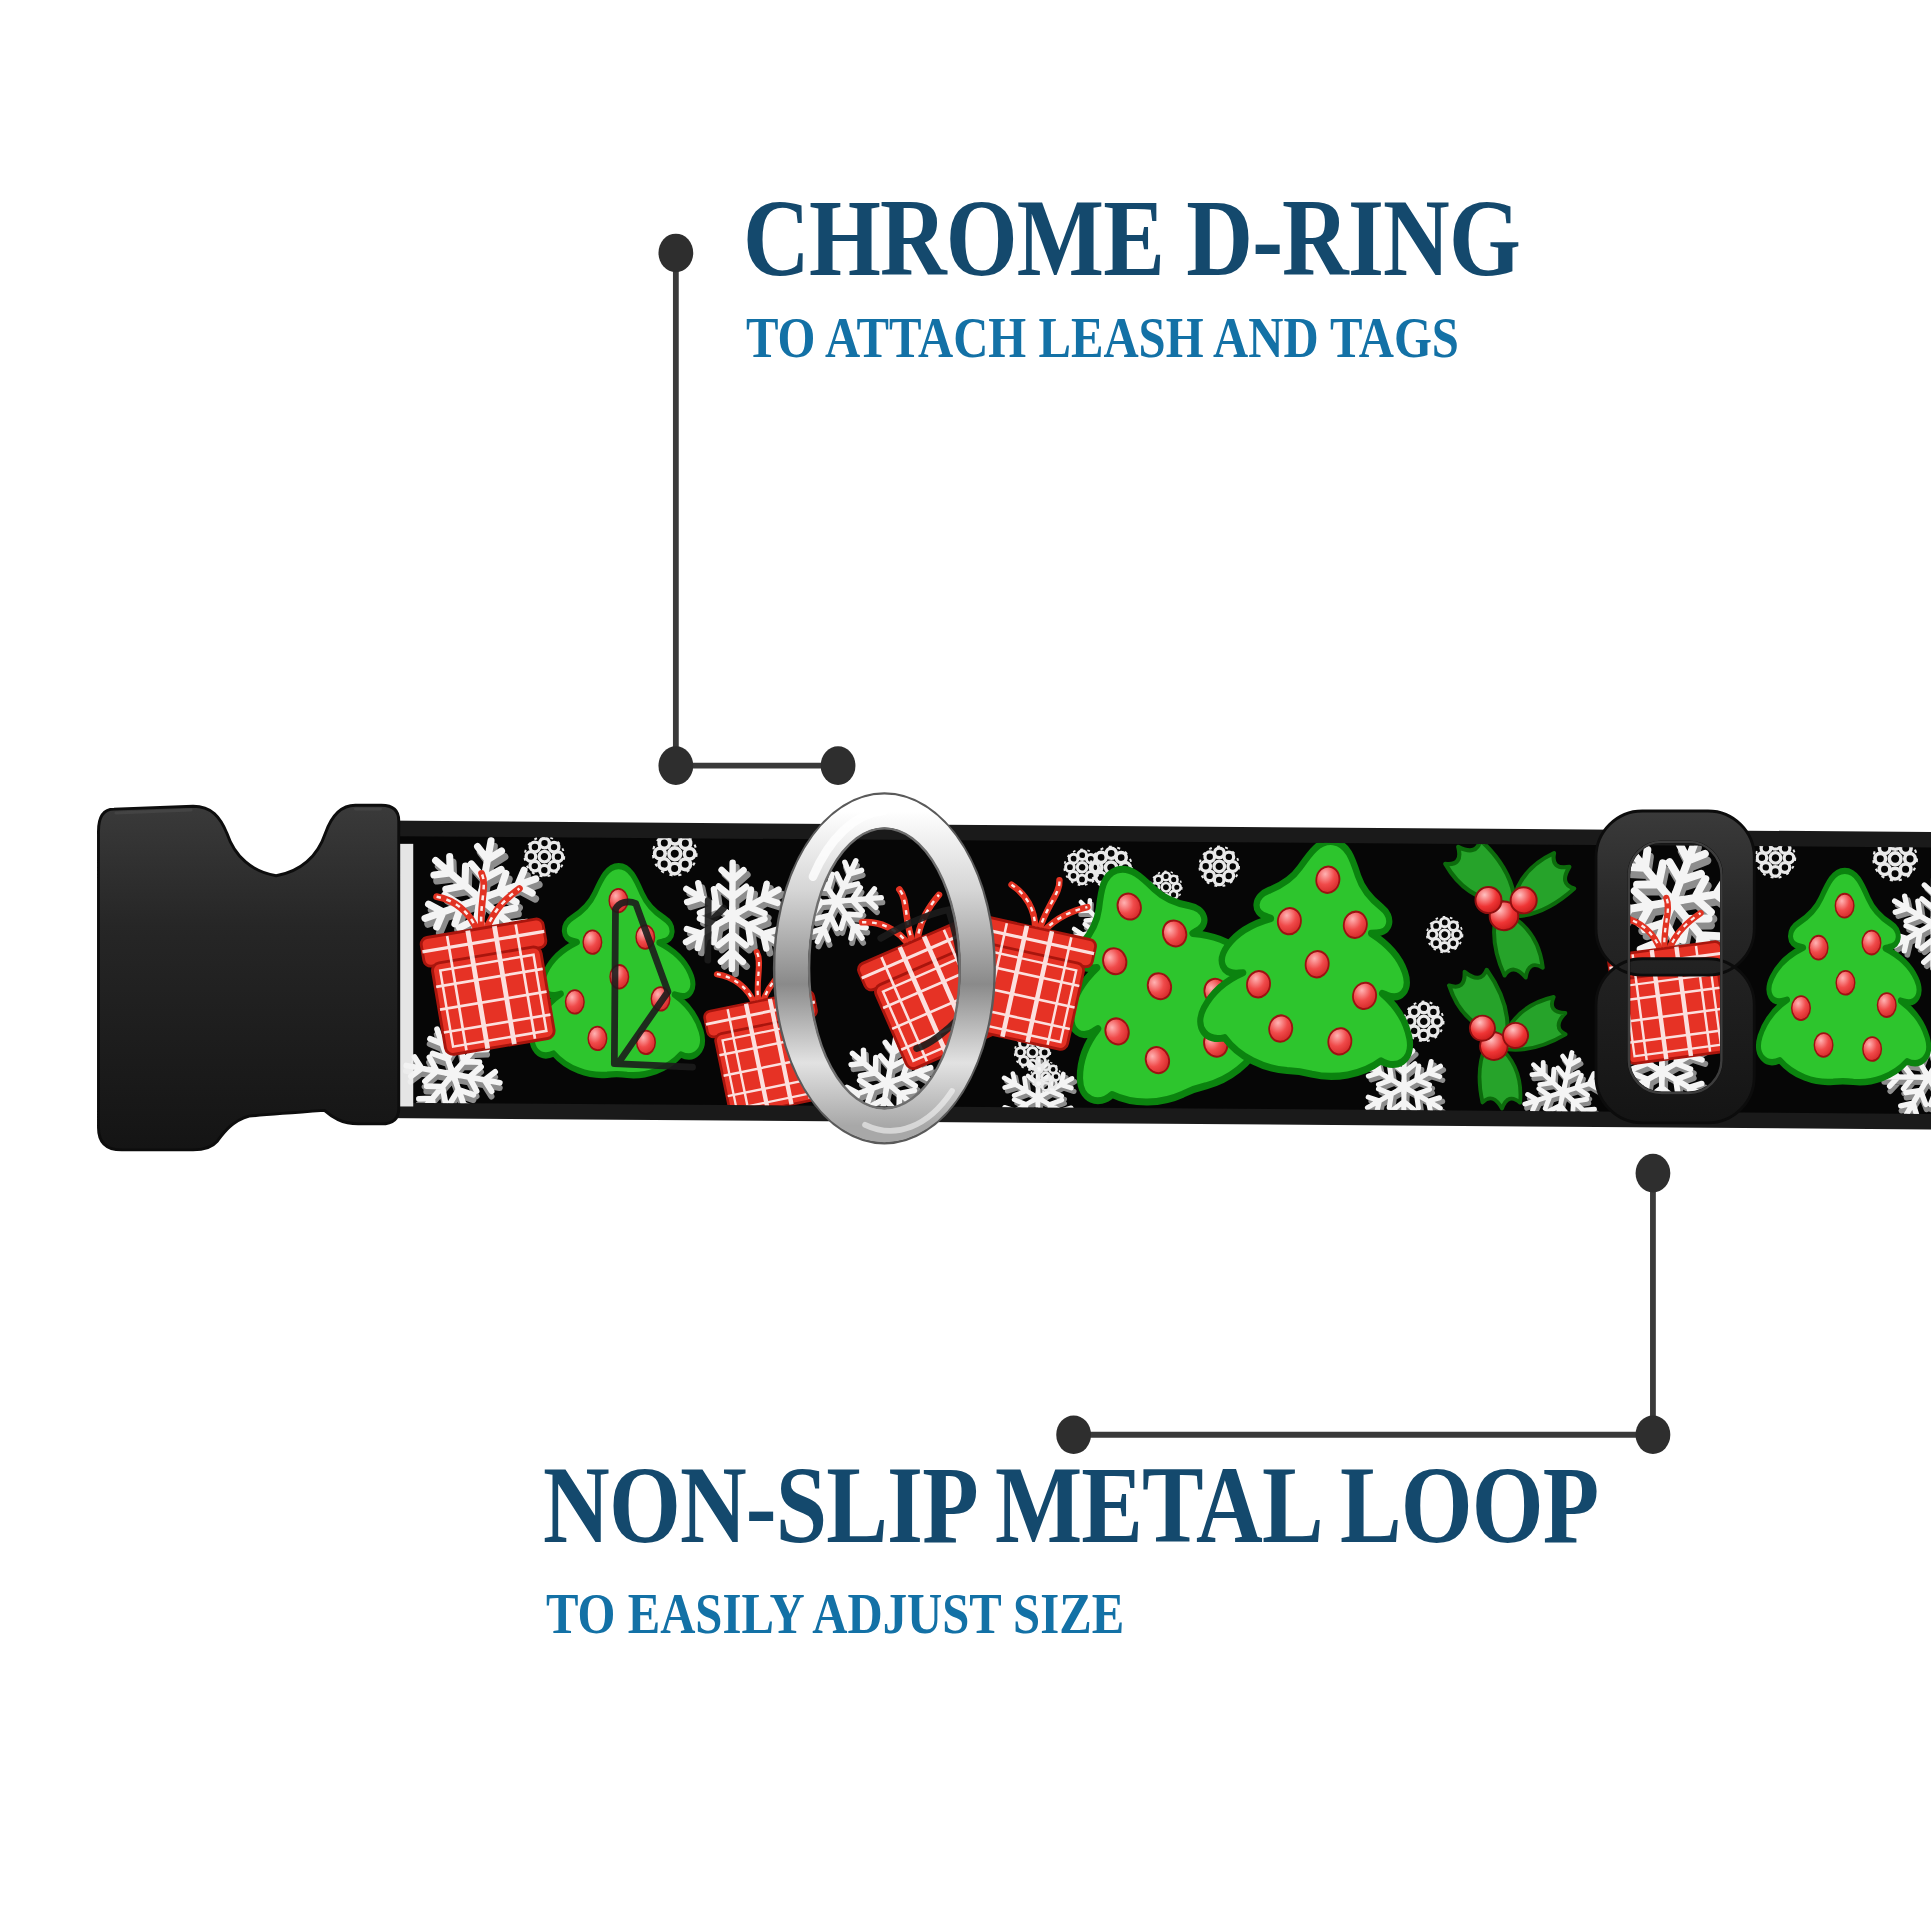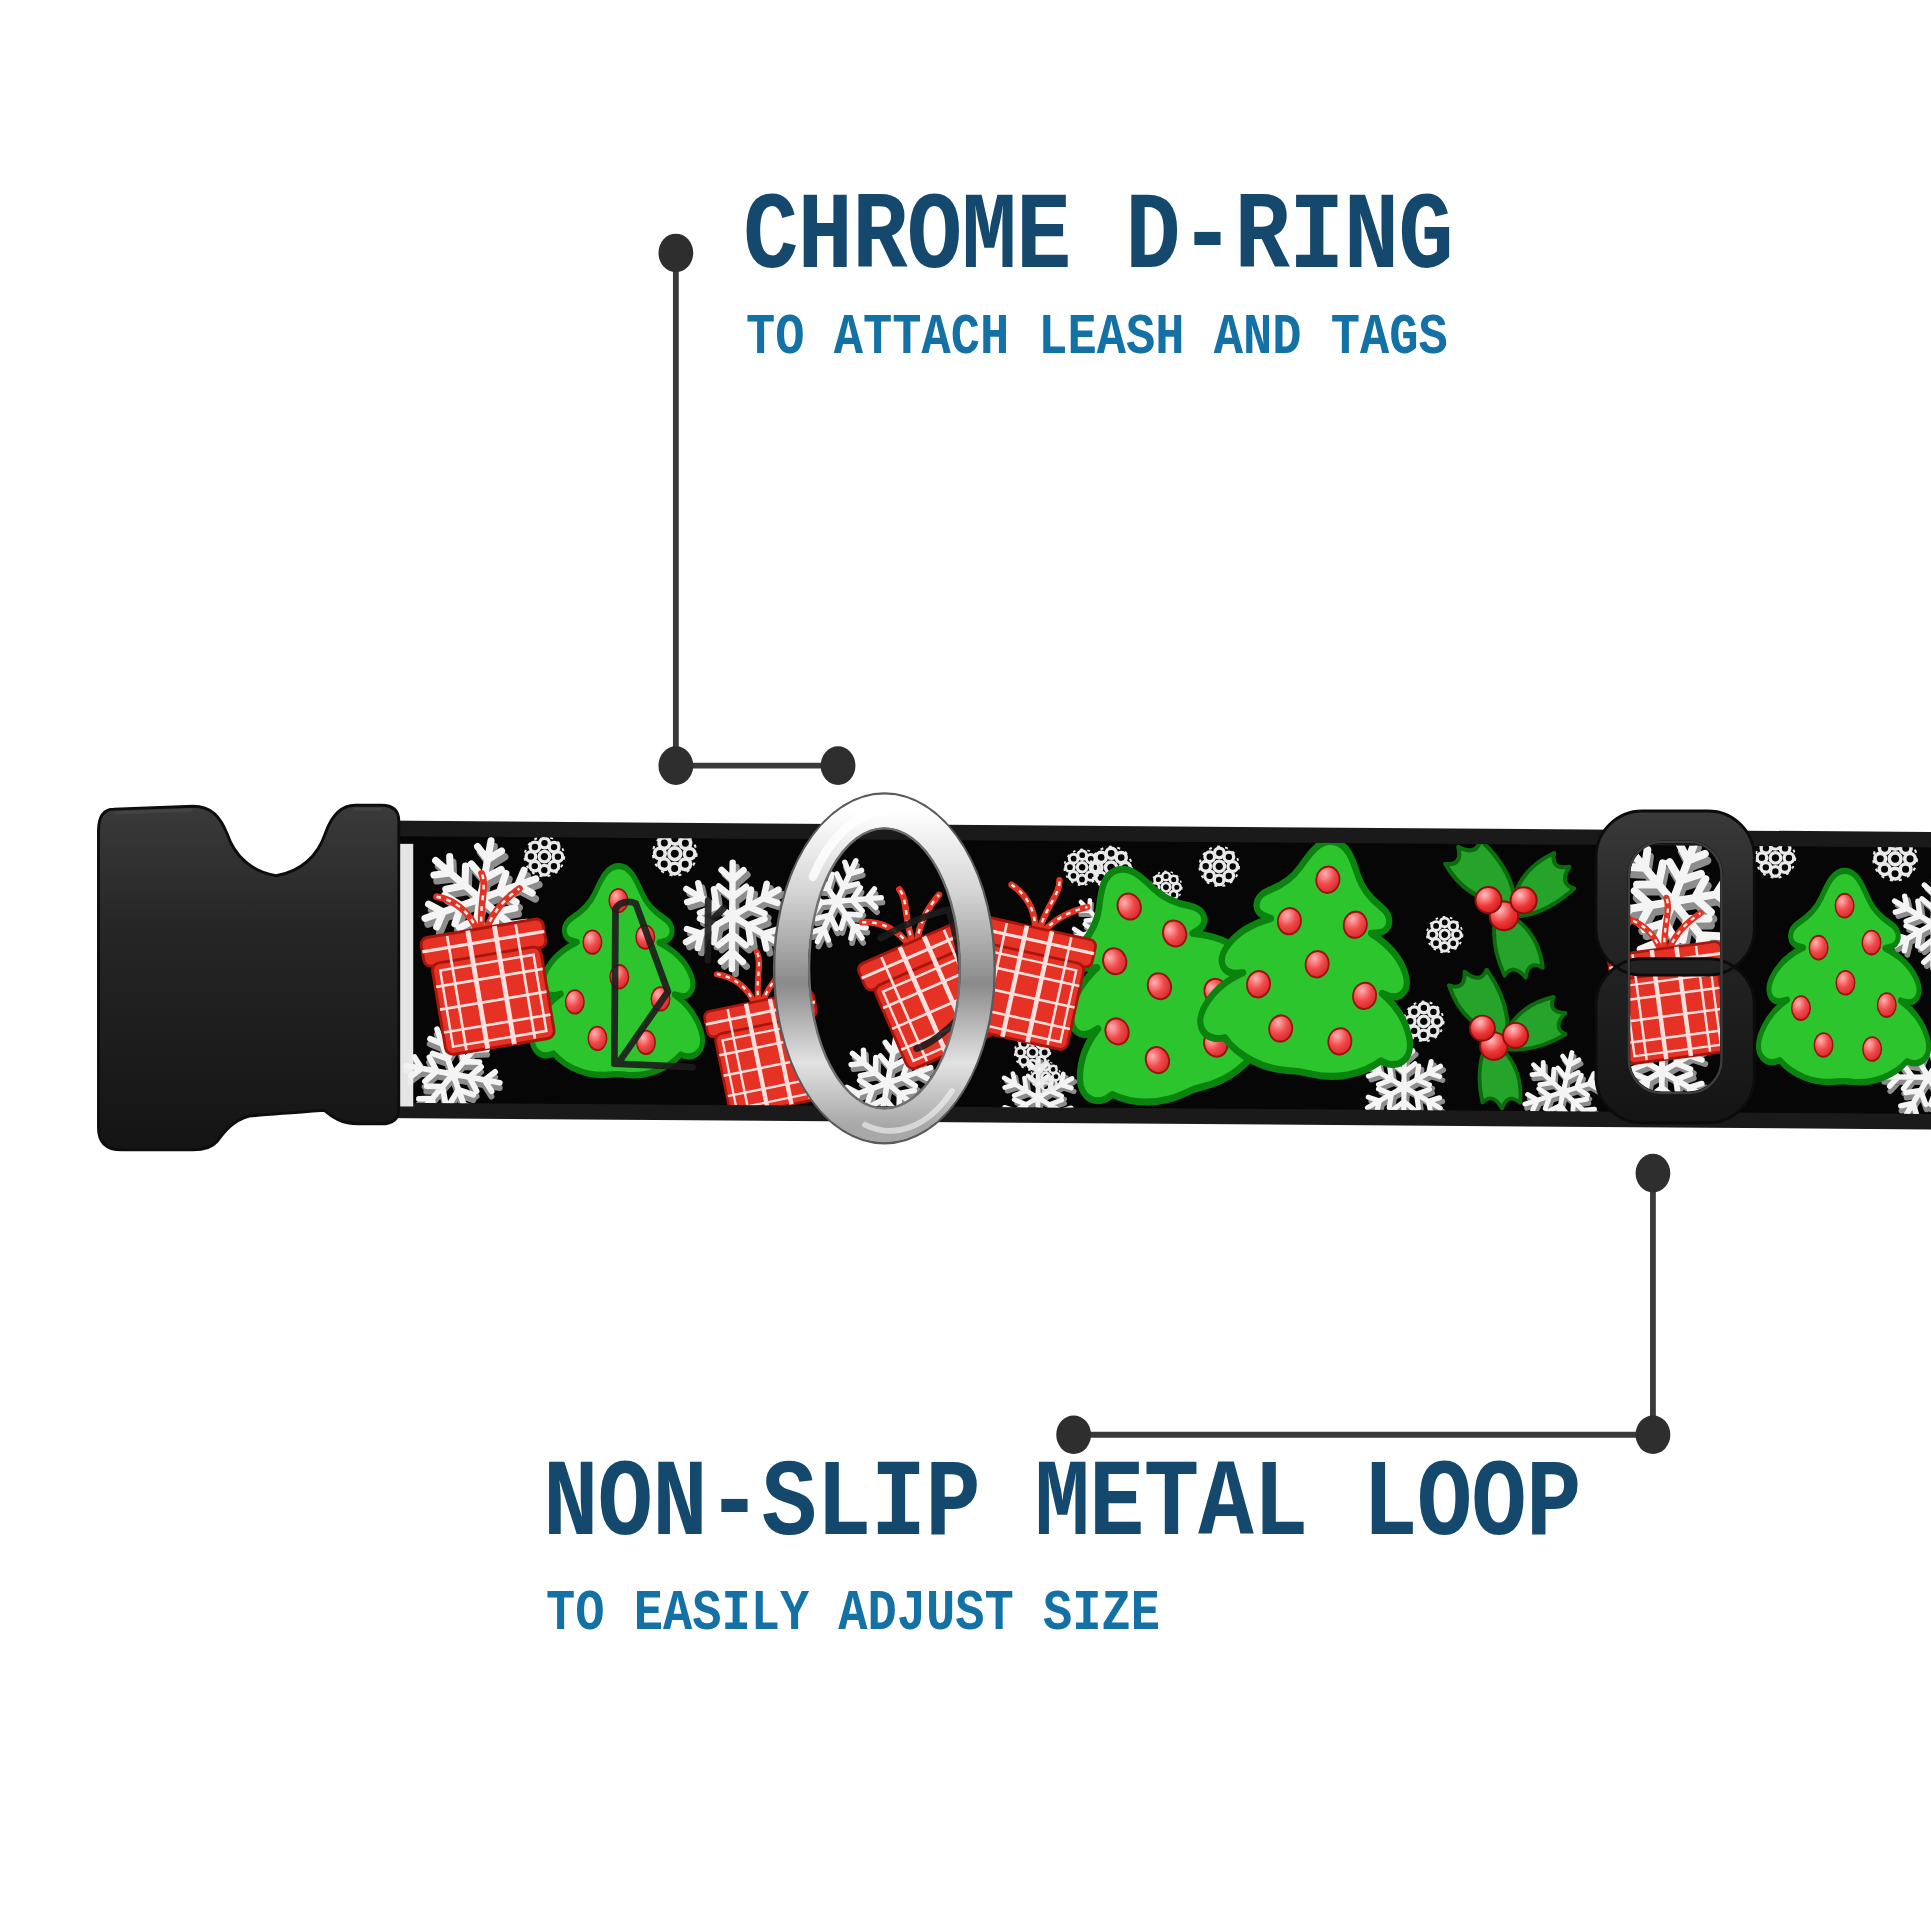--- a/index.html
+++ b/index.html
@@ -1,17 +1,17 @@
 <!DOCTYPE html>
 <html><head>
 <meta charset="utf-8">
 <style>
   html,body{margin:0;padding:0;background:#fff;}
   #stage{position:relative;width:1931px;height:1931px;background:#ffffff;overflow:hidden;
-         font-family:Liberation Mono, monospace;text-align:right;}
+         font-family:Liberation Serif, serif;text-align:right;}
   #scene{position:absolute;left:0;top:0;}
   .callout-title{position:absolute;font-weight:700;font-size:110px;line-height:1;
       color:#14496d;white-space:nowrap;transform:scaleX(0.84);transform-origin:0 0;
       letter-spacing:-1px;}
   .callout-sub{position:absolute;font-weight:700;font-size:58px;line-height:1;
       color:#1371a6;white-space:nowrap;transform:scaleX(0.84);transform-origin:0 0;
       letter-spacing:0px;}
   #t1{left:743px;top:183px;}
   #s1{left:746px;top:309px;}
   #t2{left:543px;top:1450px;}

